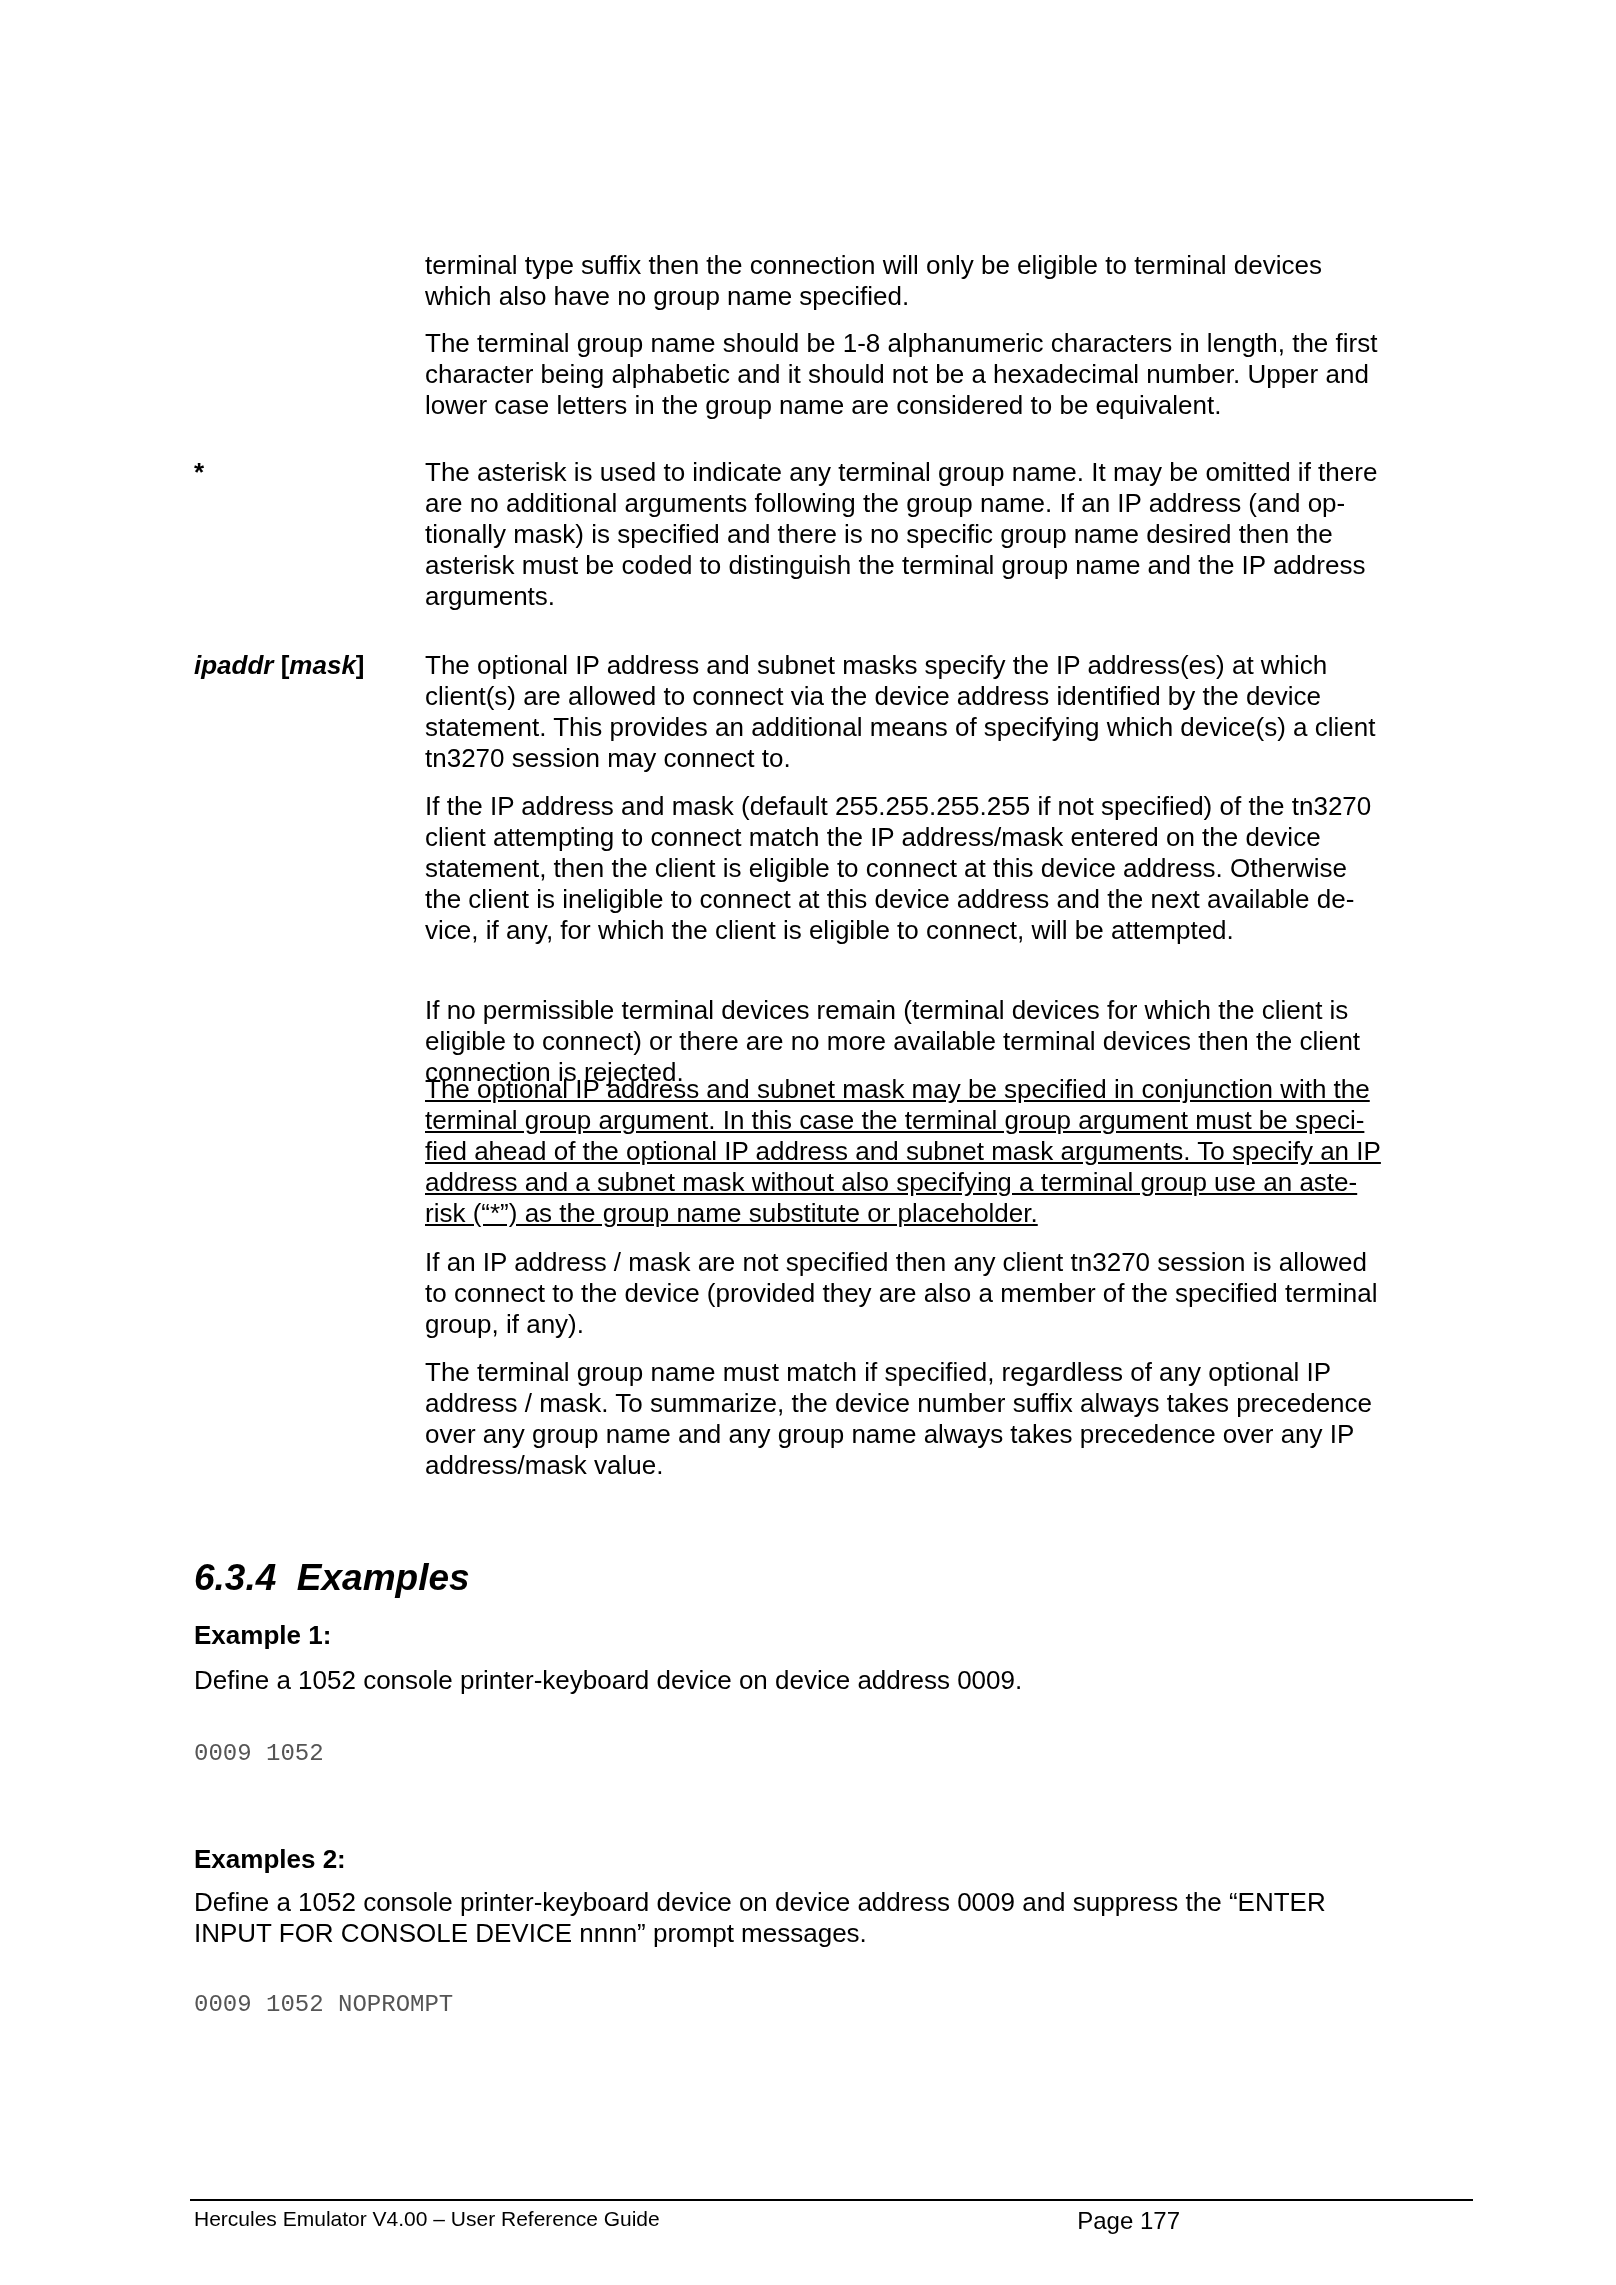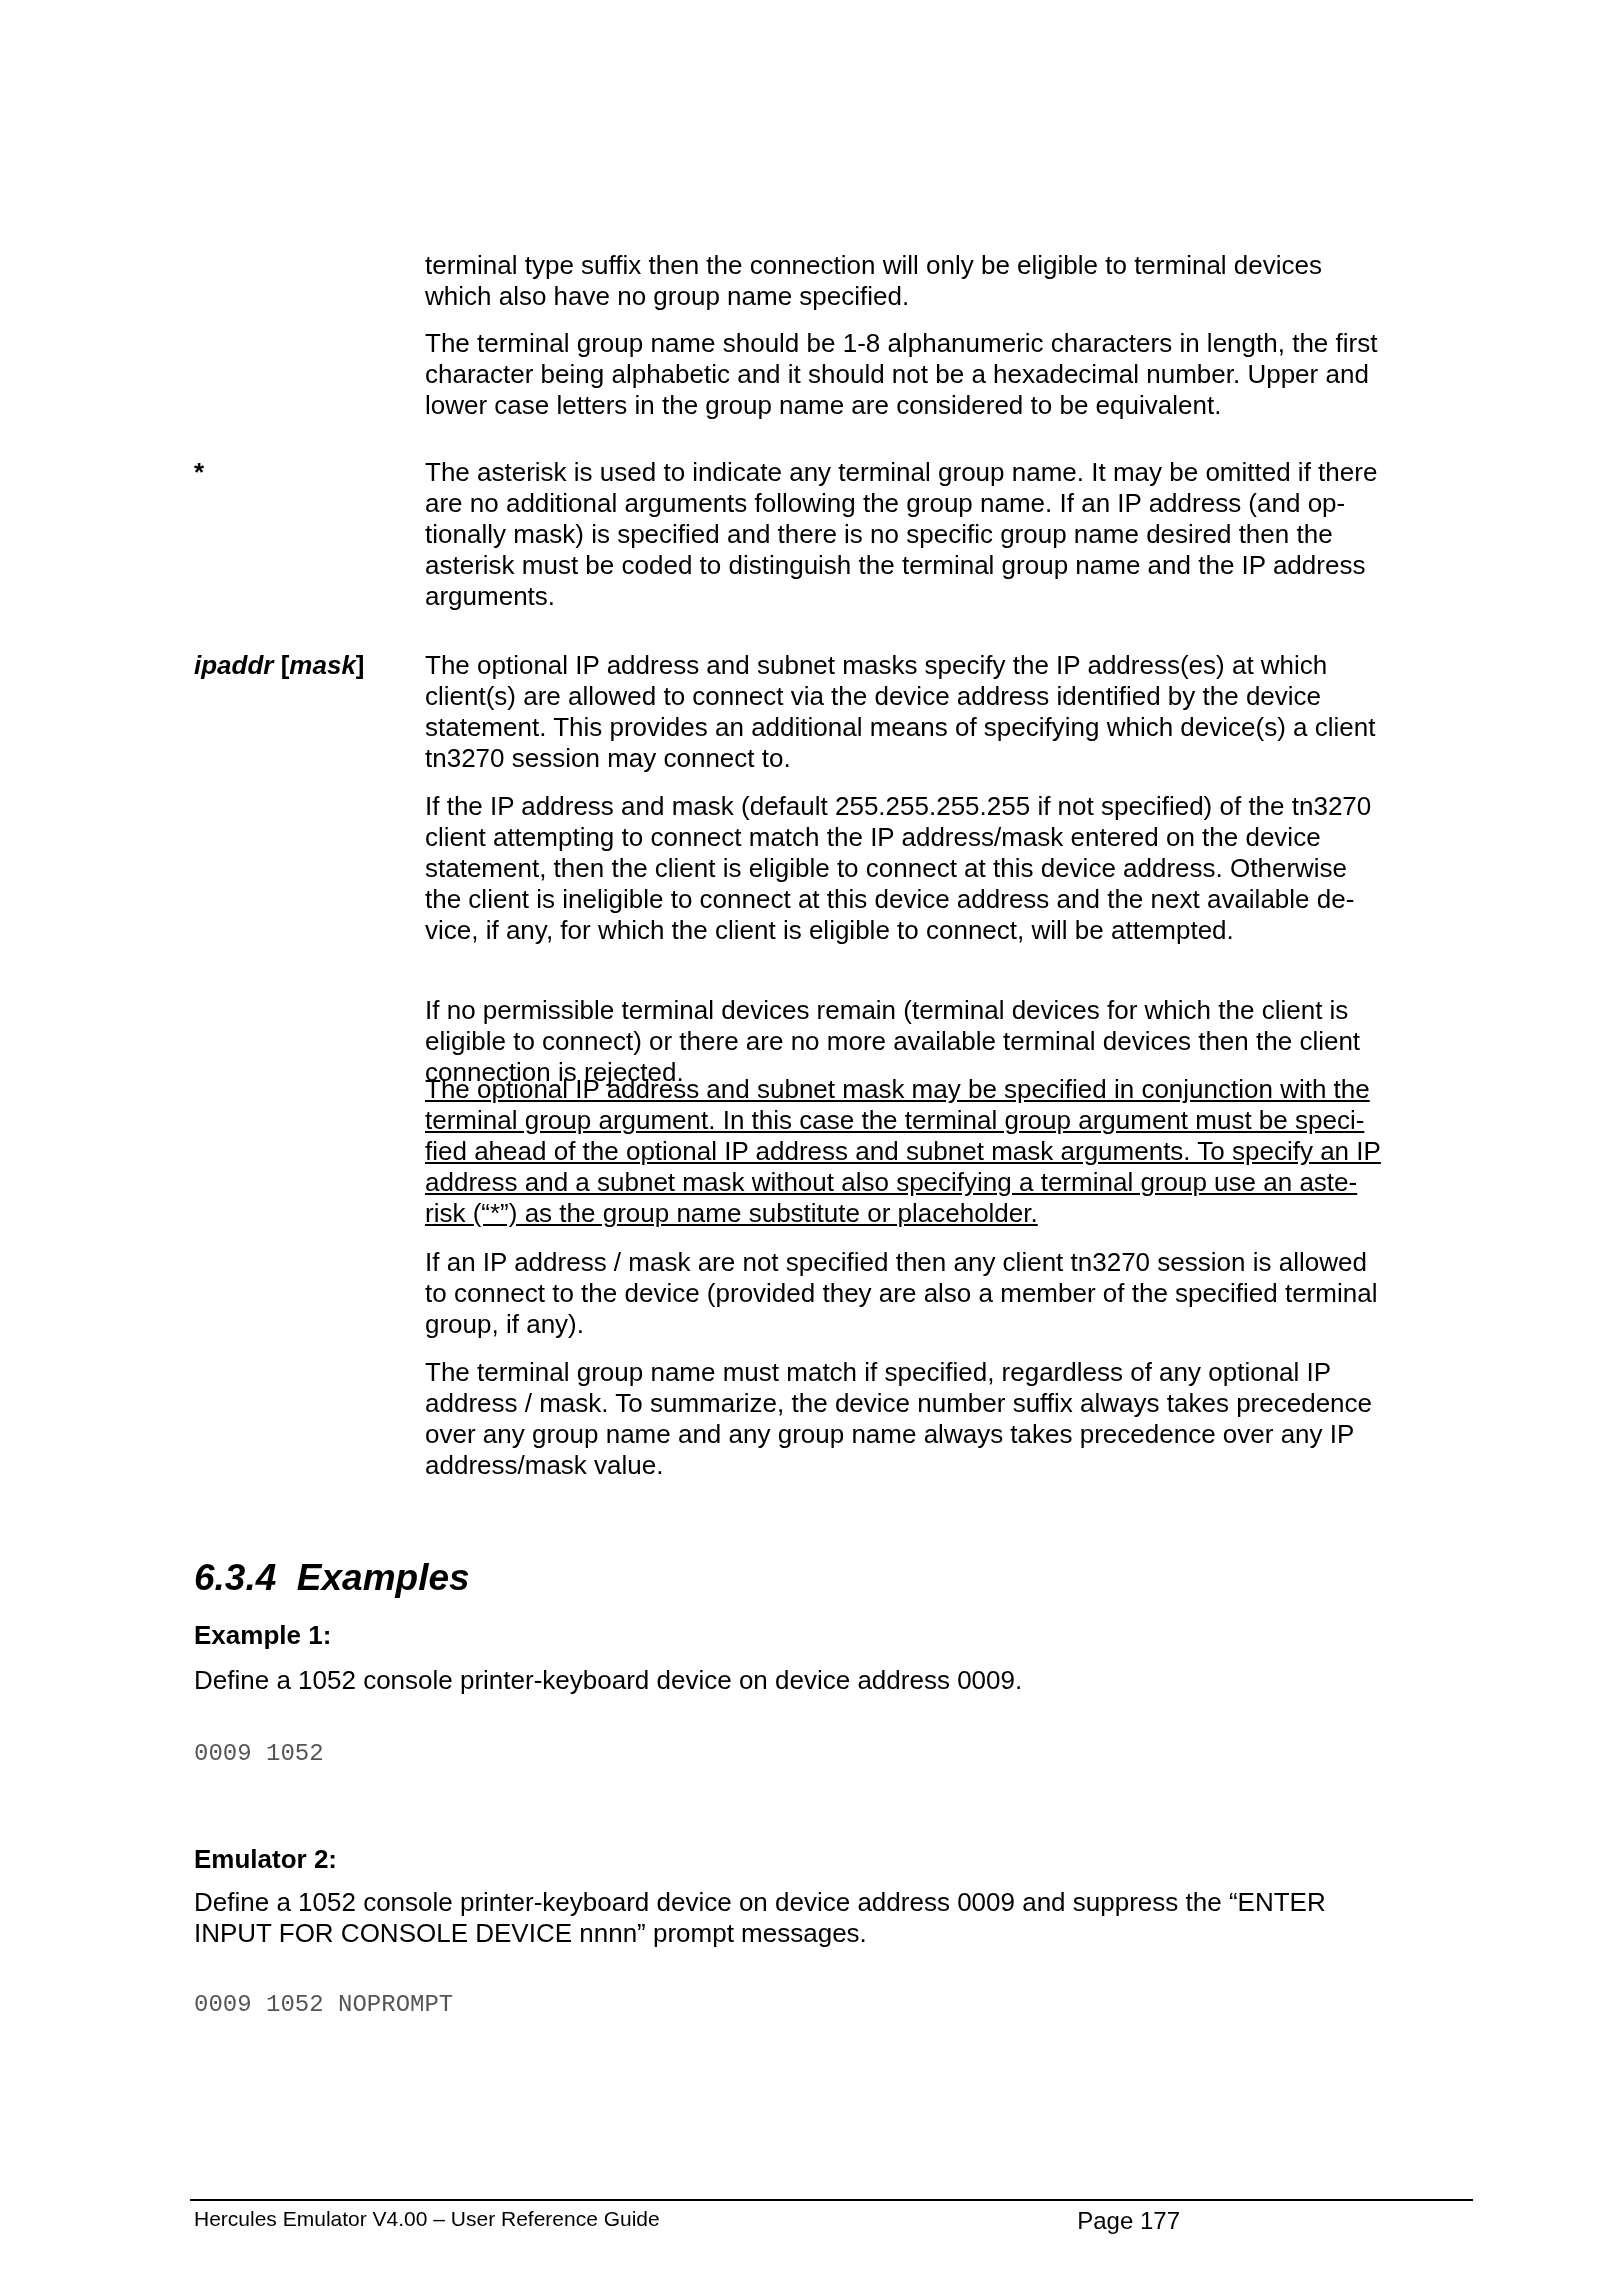--- a/index.html
+++ b/index.html
@@ -83,21 +83,21 @@
   </div>
 
   <div class="heading">6.3.4  Examples</div>
 
   <div class="exlabel" style="top:1620px;">Example 1:</div>
   <div class="body" style="top:1665px;">
     <span class="line">Define a 1052 console printer-keyboard device on device address 0009.</span>
   </div>
   <div class="code" style="top:1740px;">0009 1052</div>
 
-  <div class="exlabel" style="top:1844px;">Emulator 2:</div>
+  <div class="exlabel" style="top:1844px;">Examples 2:</div>
   <div class="body" style="top:1887px;">
     <span class="line">Define a 1052 console printer-keyboard device on device address 0009 and suppress the “ENTER</span>
     <span class="line">INPUT FOR CONSOLE DEVICE nnnn” prompt messages.</span>
   </div>
   <div class="code" style="top:1991px;">0009 1052 NOPROMPT</div>
 
   <div class="footer-rule"></div>
   <div class="footer-left">Hercules Emulator V4.00 – User Reference Guide</div>
   <div class="footer-right">Page 177</div>
 </div>

